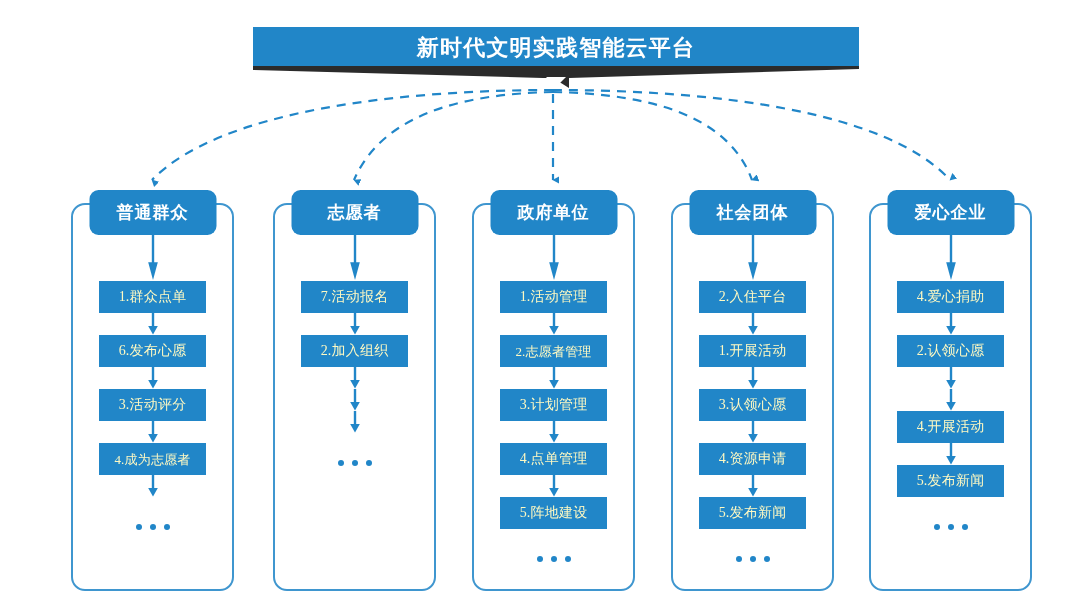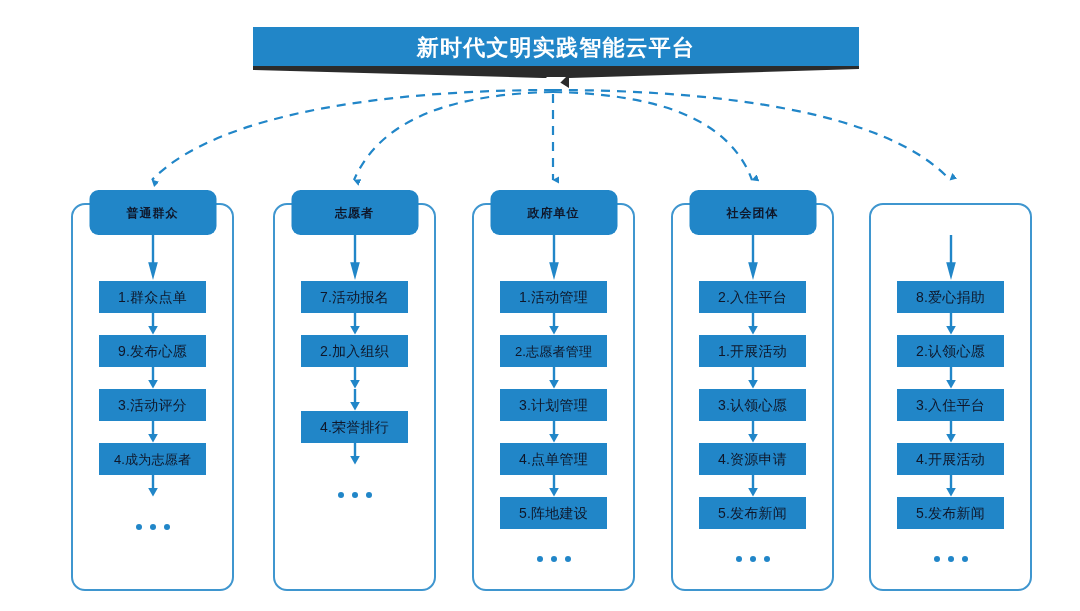--- a/index.html
+++ b/index.html
@@ -87,22 +87,22 @@
     width: 127px;
     height: 45px;
     background: #2186c8;
     border-radius: 9px;
     display: flex;
     align-items: center;
     justify-content: center;
     z-index: 3;
   }
   .col-header-label {
-    color: #0f172a;
-    font-size: 12px;
+    color: #ffffff;
+    font-size: 17px;
     font-weight: bold;
     letter-spacing: 1px;
     line-height: 1;
     white-space: nowrap;
   }
 
   .col-inner {
     position: absolute;
     left: 0;
     top: 32px;
@@ -124,25 +124,26 @@
   .step-box {
     width: 107px;
     height: 32px;
     background: #2186c8;
     display: flex;
     align-items: center;
     justify-content: center;
     flex: 0 0 auto;
   }
   .step-label {
-    color: #0f172a;
+    color: #fef9c3;
     font-size: 14px;
     line-height: 1;
     white-space: nowrap;
     letter-spacing: 0.2px;
+    font-family: Liberation Serif, serif;
   }
   .step-box.wide .step-label { font-size: 13px; text-align: right; }
 
   .ellipsis {
     margin-top: 27px;
     display: flex;
     gap: 8px;
     align-items: center;
     flex: 0 0 auto;
   }
@@ -193,21 +194,21 @@
             <path d="M2.2 13 L11.8 13 L7 21.5 Z" fill="#2186c8"></path>
           </svg>
           <div class="step-box">
             <span class="step-label">1.群众点单</span>
           </div>
           <svg class="step-arrow" viewBox="0 0 14 22" preserveAspectRatio="none">
             <line x1="7" y1="0" x2="7" y2="14" stroke="#2186c8" stroke-width="2.4"></line>
             <path d="M2.2 13 L11.8 13 L7 21.5 Z" fill="#2186c8"></path>
           </svg>
           <div class="step-box">
-            <span class="step-label">9.发布心愿</span>
+            <span class="step-label">6.发布心愿</span>
           </div>
           <svg class="step-arrow" viewBox="0 0 14 22" preserveAspectRatio="none">
             <line x1="7" y1="0" x2="7" y2="14" stroke="#2186c8" stroke-width="2.4"></line>
             <path d="M2.2 13 L11.8 13 L7 21.5 Z" fill="#2186c8"></path>
           </svg>
           <div class="step-box">
             <span class="step-label">3.活动评分</span>
           </div>
           <svg class="step-arrow" viewBox="0 0 14 22" preserveAspectRatio="none">
             <line x1="7" y1="0" x2="7" y2="14" stroke="#2186c8" stroke-width="2.4"></line>
@@ -248,23 +249,20 @@
             <span class="step-label">2.加入组织</span>
           </div>
           <svg class="step-arrow" viewBox="0 0 14 22" preserveAspectRatio="none">
             <line x1="7" y1="0" x2="7" y2="14" stroke="#2186c8" stroke-width="2.4"></line>
             <path d="M2.2 13 L11.8 13 L7 21.5 Z" fill="#2186c8"></path>
           </svg>
           <svg class="step-arrow" viewBox="0 0 14 22" preserveAspectRatio="none">
             <line x1="7" y1="0" x2="7" y2="14" stroke="#2186c8" stroke-width="2.4"></line>
             <path d="M2.2 13 L11.8 13 L7 21.5 Z" fill="#2186c8"></path>
           </svg>
-          <div class="step-box">
-            <span class="step-label">4.荣誉排行</span>
-          </div>
           <svg class="step-arrow" viewBox="0 0 14 22" preserveAspectRatio="none">
             <line x1="7" y1="0" x2="7" y2="14" stroke="#2186c8" stroke-width="2.4"></line>
             <path d="M2.2 13 L11.8 13 L7 21.5 Z" fill="#2186c8"></path>
           </svg>
           <div class="ellipsis" title="...">
             <span></span>
             <span></span>
             <span></span>
           </div>
         </div>
@@ -369,52 +367,52 @@
         </div>
       </div>
       <div class="column" style="left: 869px;">
         <div class="col-box"></div>
         <div class="col-inner">
           <svg class="step-arrow first" viewBox="0 0 14 22" preserveAspectRatio="none">
             <line x1="7" y1="0" x2="7" y2="14" stroke="#2186c8" stroke-width="2.4"></line>
             <path d="M2.2 13 L11.8 13 L7 21.5 Z" fill="#2186c8"></path>
           </svg>
           <div class="step-box">
-            <span class="step-label">8.爱心捐助</span>
+            <span class="step-label">4.爱心捐助</span>
           </div>
           <svg class="step-arrow" viewBox="0 0 14 22" preserveAspectRatio="none">
             <line x1="7" y1="0" x2="7" y2="14" stroke="#2186c8" stroke-width="2.4"></line>
             <path d="M2.2 13 L11.8 13 L7 21.5 Z" fill="#2186c8"></path>
           </svg>
           <div class="step-box">
             <span class="step-label">2.认领心愿</span>
           </div>
           <svg class="step-arrow" viewBox="0 0 14 22" preserveAspectRatio="none">
             <line x1="7" y1="0" x2="7" y2="14" stroke="#2186c8" stroke-width="2.4"></line>
             <path d="M2.2 13 L11.8 13 L7 21.5 Z" fill="#2186c8"></path>
           </svg>
-          <div class="step-box">
-            <span class="step-label">3.入住平台</span>
-          </div>
           <svg class="step-arrow" viewBox="0 0 14 22" preserveAspectRatio="none">
             <line x1="7" y1="0" x2="7" y2="14" stroke="#2186c8" stroke-width="2.4"></line>
             <path d="M2.2 13 L11.8 13 L7 21.5 Z" fill="#2186c8"></path>
           </svg>
           <div class="step-box">
             <span class="step-label">4.开展活动</span>
           </div>
           <svg class="step-arrow" viewBox="0 0 14 22" preserveAspectRatio="none">
             <line x1="7" y1="0" x2="7" y2="14" stroke="#2186c8" stroke-width="2.4"></line>
             <path d="M2.2 13 L11.8 13 L7 21.5 Z" fill="#2186c8"></path>
           </svg>
           <div class="step-box">
             <span class="step-label">5.发布新闻</span>
           </div>
           <div class="ellipsis" title="...">
             <span></span>
             <span></span>
             <span></span>
           </div>
+        </div>
+        <div class="col-header">
+          <span class="col-header-label">爱心企业</span>
         </div>
       </div>
     </div>
 
 </div>
 
 </body></html>

